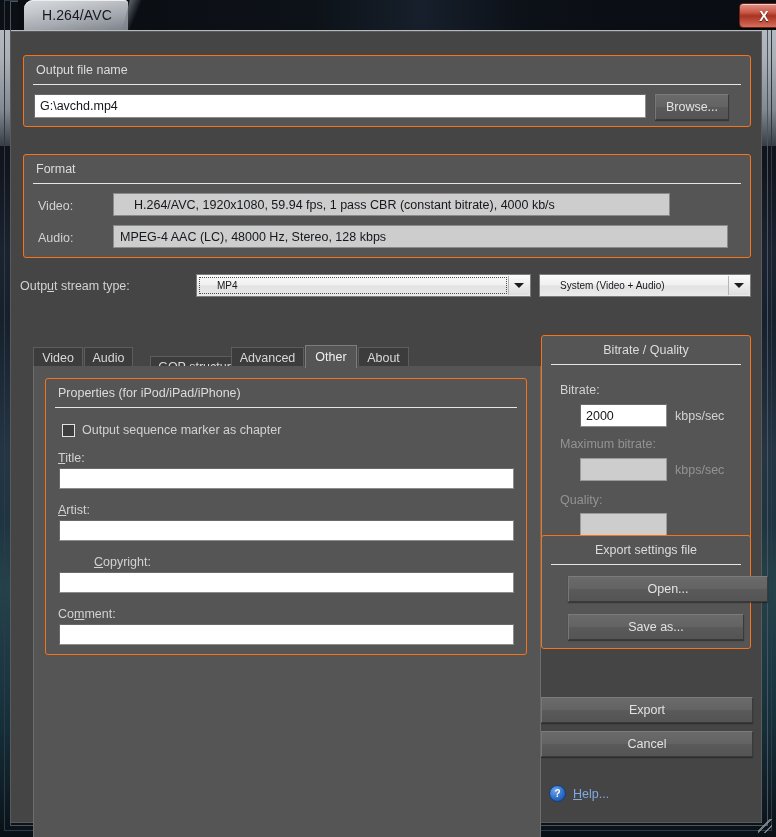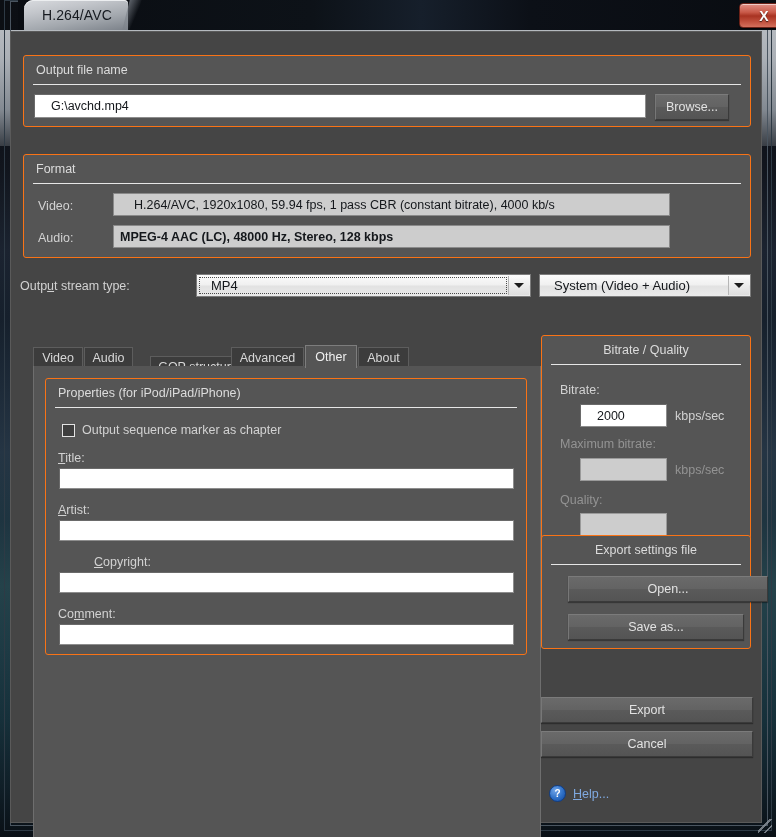--- a/index.html
+++ b/index.html
@@ -128,21 +128,21 @@
   .textbox {
     position: absolute;
     background: #ffffff;
     border: 1px solid #8d8d8d;
     border-top-color: #6a6a6a;
     border-left-color: #6a6a6a;
     box-sizing: border-box;
     color: #14171b;
     font-size: 12.5px;
     display: flex; align-items: center;
-    padding-left: 16px;
+    padding-left: 5px;
     overflow: hidden; white-space: nowrap;
   }
   .readonly-field {
     position: absolute;
     background: #cdcdcd;
     border: 1px solid #8a8a8a;
     box-sizing: border-box;
     color: #14171b;
     font-size: 12.5px;
     display: flex; align-items: center;
@@ -181,22 +181,22 @@
   .lbl.dim { color: #939393; }
   .acc { text-decoration: underline; }
 
   
   .combo {
     position: absolute;
     box-sizing: border-box;
     background: linear-gradient(180deg, #fbfbfb 0%, #f0f0f0 48%, #e2e2e2 52%, #eaeaea 100%);
     border: 1px solid #7c7c7c;
     display: flex; align-items: center;
-    color: #14171b; font-size: 13px;
-    padding-left: 14px;
+    color: #14171b; font-size: 10px;
+    padding-left: 20px;
     cursor: pointer;
   }
   .combo .arrowbox {
     position: absolute; right: 1px; top: 1px; bottom: 1px; width: 20px;
     background: linear-gradient(180deg,#fbfbfb 0%, #ececec 50%, #dedede 100%);
     border-left: 1px solid #b6b6b6;
     display: flex; align-items: center; justify-content: center;
   }
   .combo .arrow {
     width: 0; height: 0;
@@ -307,21 +307,21 @@
   </div>
 
   <div class="group" style="left:12px; top:122px; width:728px; height:104px;">
     <div class="group-title">Format</div>
     <div class="group-rule"></div>
 
     <div class="lbl" style="left:14px; top:44px;">Video:</div>
     <div class="readonly-field" style="left:89px; top:38px; width:557px; height:23px;padding-left:20px;">H.264/AVC, 1920x1080, 59.94 fps, 1 pass CBR (constant bitrate), 4000 kb/s</div>
 
     <div class="lbl" style="left:14px; top:76px;">Audio:</div>
-    <div class="readonly-field" style="left:89px; top:70px; width:557px; height:23px;font-weight:bold;">MPEG-4 AAC (LC), 48000 Hz, Stereo, 128 kbps</div>
+    <div class="readonly-field" style="left:89px; top:70px; width:615px; height:23px;">MPEG-4 AAC (LC), 48000 Hz, Stereo, 128 kbps</div>
   </div>
 
   <div class="lbl" style="left:9px; top:247px;">
     <span>Outp</span><span class="acc">u</span><span>t stream type:</span>
   </div>
 
   <div class="combo focused" style="left:185px; top:242px; width:335px; height:23px;">
     <span>MP4</span>
     <span class="focusring"></span>
     <span class="arrowbox">

